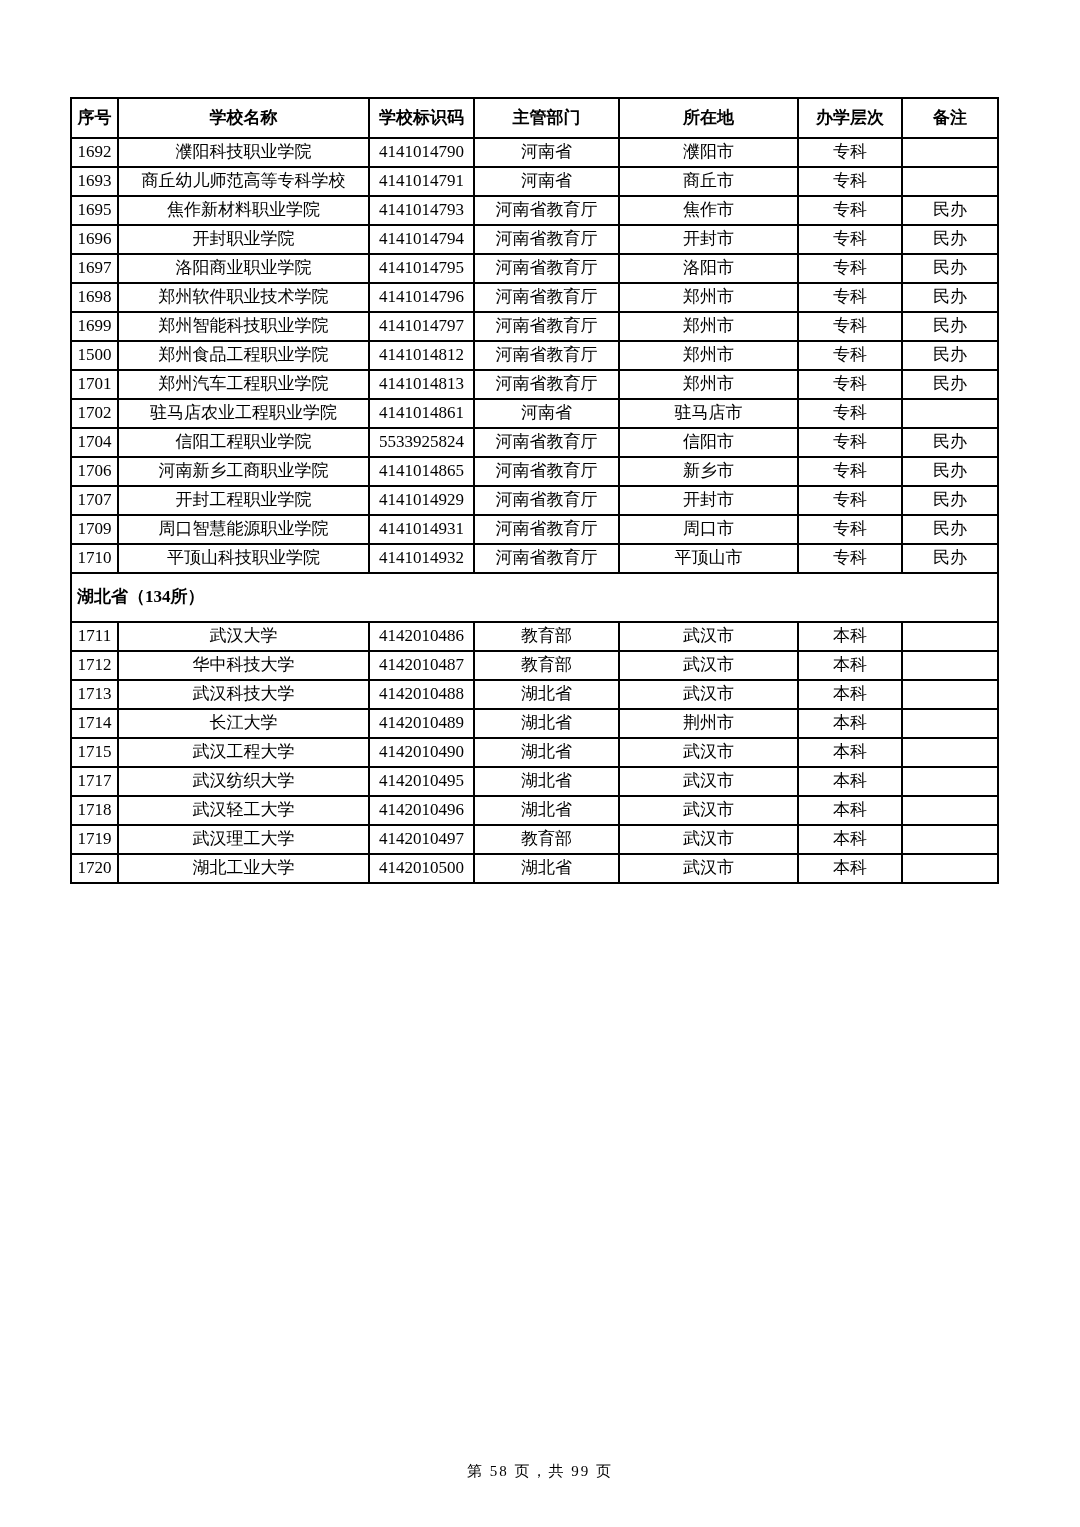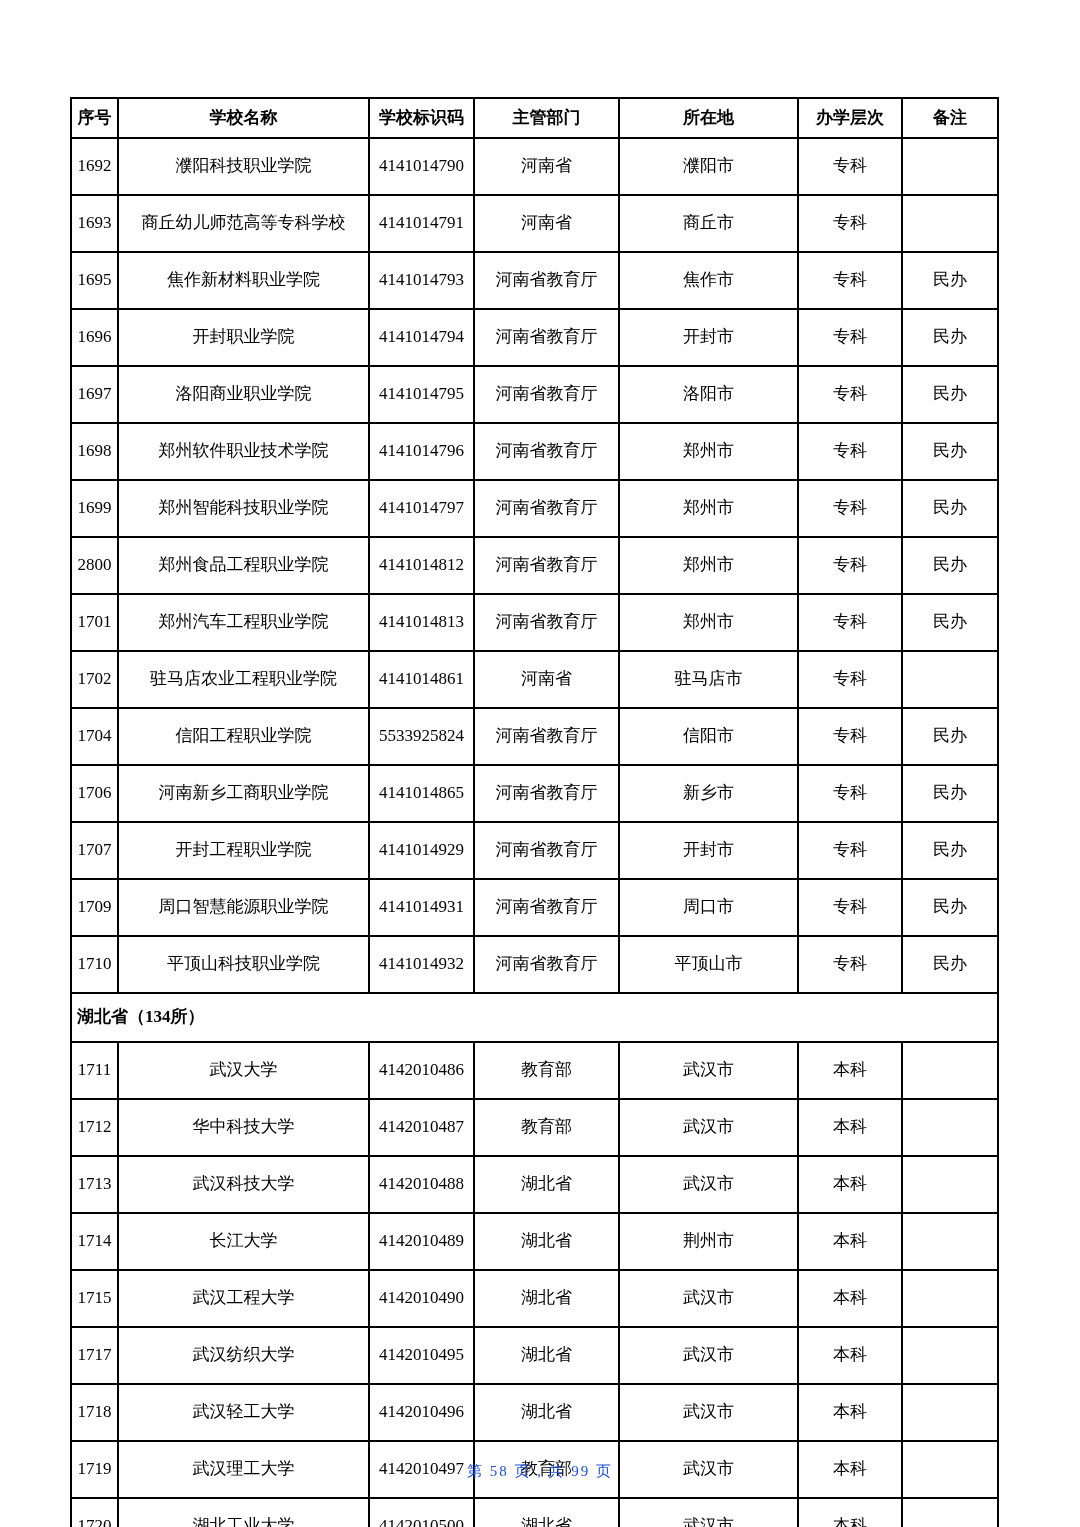--- a/index.html
+++ b/index.html
@@ -22,35 +22,35 @@
     text-align: center;
     vertical-align: middle;
     font-size: 17px;
     line-height: 1.1;
     padding: 0 2px;
     overflow: hidden;
     white-space: nowrap;
   }
   thead tr { height: 40px; }
   th { font-weight: bold; }
-  tbody tr.data-row { height: 57px; }
+  tbody tr.data-row { height: 29px; }
   tbody tr.section-row { height: 49px; }
   tbody tr.section-row td {
     text-align: left;
     font-weight: bold;
     padding-left: 5px;
   }
   .footer {
     position: absolute;
     top: 1462px;
     left: 0; right: 0;
     text-align: center;
     font-size: 15px;
     letter-spacing: 2px;
-    color: #1d4ed8;
+    color: #000000;
   }
 </style>
 </head>
 <body>
 
 <div class="page">
 
   <table class="main-table">
     <colgroup>
       <col style="width:47px">
@@ -130,21 +130,21 @@
         <tr class="data-row">
           <td>1699</td>
           <td>郑州智能科技职业学院</td>
           <td>4141014797</td>
           <td>河南省教育厅</td>
           <td>郑州市</td>
           <td>专科</td>
           <td>民办</td>
         </tr>
         <tr class="data-row">
-          <td>2800</td>
+          <td>1500</td>
           <td>郑州食品工程职业学院</td>
           <td>4141014812</td>
           <td>河南省教育厅</td>
           <td>郑州市</td>
           <td>专科</td>
           <td>民办</td>
         </tr>
         <tr class="data-row">
           <td>1701</td>
           <td>郑州汽车工程职业学院</td>

